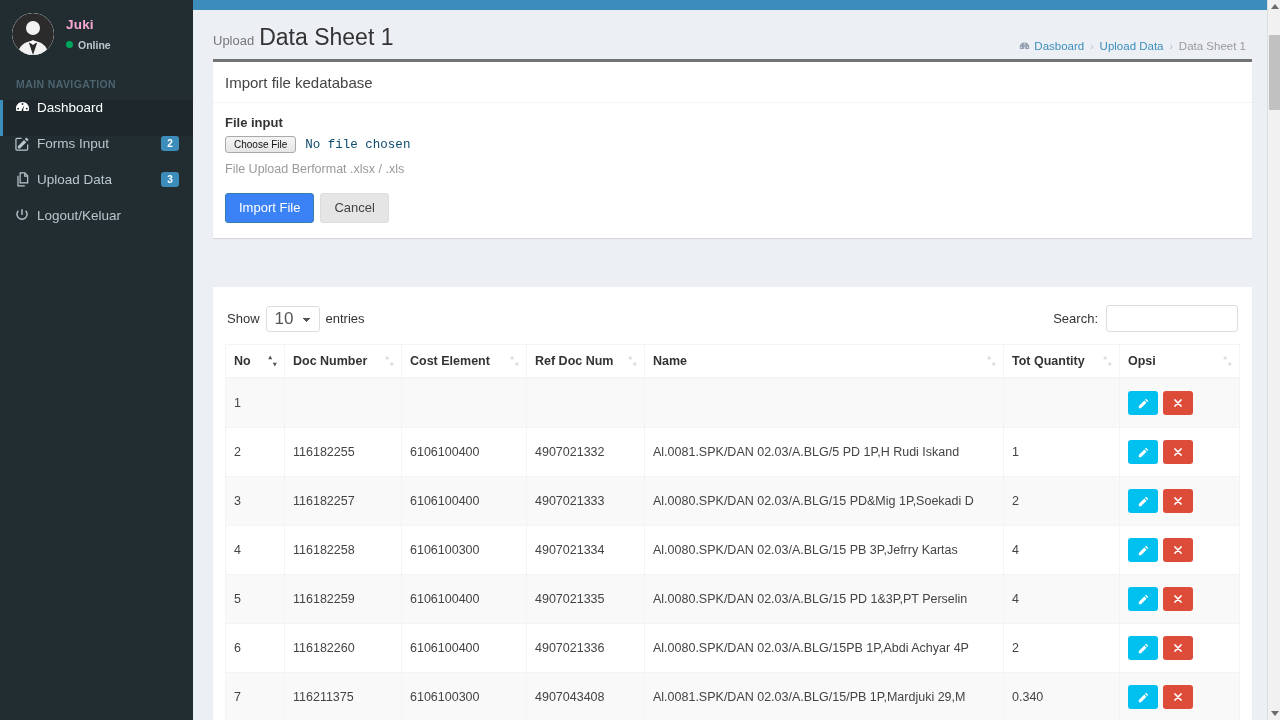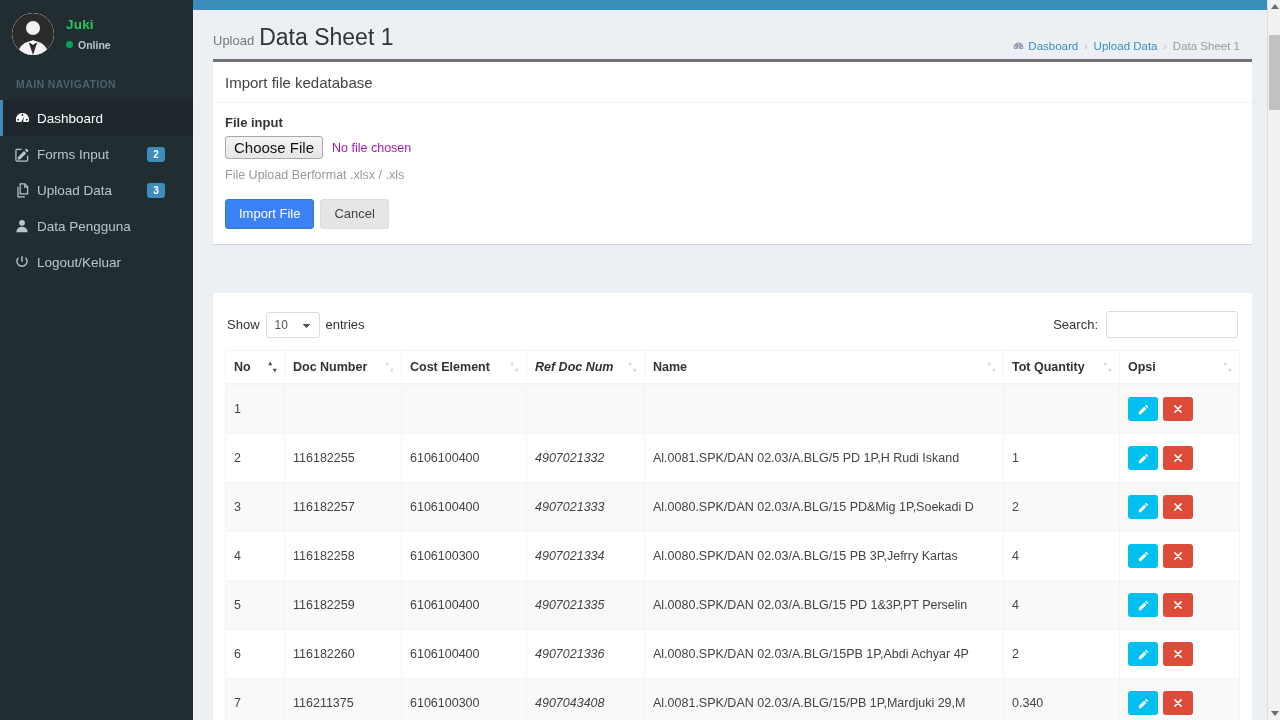--- a/index.html
+++ b/index.html
@@ -32,40 +32,40 @@
     height: 68px;
   }
   .avatar {
     width: 42px; height: 42px; border-radius: 50%;
     background: #ffffff; margin-right: 12px; flex: 0 0 42px;
     position: relative; overflow: hidden;
   }
   .avatar svg { display: block; width: 42px; height: 42px; }
   .user-info { line-height: 1.35; }
   .user-name {
-    color: #22c55e; font-size: 13.5px; font-weight: bold; letter-spacing: .2px;
+    color: #f9a8d4; font-size: 13.5px; font-weight: bold; letter-spacing: .2px;
   }
   .user-status {
     color: #b8c7ce; font-size: 10.5px; font-weight: bold;
     display: flex; align-items: center; margin-top: 3px;
   }
   .dot-online {
     width: 7px; height: 7px; border-radius: 50%;
     background: #00a65a; margin-right: 5px; display: inline-block;
   }
   .nav-header {
     color: #4b646f; font-size: 10.5px; font-weight: bold;
     letter-spacing: .4px;
     padding: 10px 14px 10px 16px;
     text-transform: uppercase;
   }
   .nav-item {
-    display: flex; align-items: center;
+    display: flex; align-items: flex-start;
     height: 36px;
-    padding: 0 28px 0 12px;
+    padding: 0 14px 0 12px;
     color: #b8c7ce;
     font-size: 13.5px;
     border-left: 3px solid transparent;
     cursor: pointer;
   }
   .nav-item.active {
     background: #1e282c;
     color: #ffffff;
     border-left-color: #3c8dbc;
   }
@@ -100,21 +100,21 @@
     font-weight: normal;
     color: #333;
     line-height: 1;
     display: inline-block;
   }
   .page-title .small-pre {
     font-size: 13px; color: #777; margin-right: 5px; font-weight: normal;
     vertical-align: baseline;
   }
   .breadcrumb {
-    position: absolute; right: 27px; top: 30px;
+    position: absolute; right: 21px; top: 30px;
     font-size: 11.5px; color: #97a0b3;
     display: flex; align-items: center; gap: 6px;
   }
   .breadcrumb .bc-link { color: #3c8dbc; }
   .breadcrumb .bc-sep { color: #b6bdc8; font-size: 10px; }
   .breadcrumb .bc-active { color: #999; }
   .bc-ico { margin-right: 4px; display: inline-flex; vertical-align: -2px; }
 
   
   .box {
@@ -132,26 +132,26 @@
   .box-title { font-size: 15px; color: #444; font-weight: normal; }
   .box-body { padding: 12px 12px 15px 12px; }
 
   .form-label { font-size: 13px; font-weight: bold; color: #333; display: block; margin-bottom: 6px; }
   .file-row { display: flex; align-items: center; font-size: 12.5px; }
   .choose-file {
     border: 1px solid #a9a9a9;
     background: linear-gradient(#f4f4f4, #e6e6e6);
     border-radius: 3px;
     padding: 2px 8px;
-    font-size: 15px;
+    font-size: 10px;
     color: #111;
     cursor: pointer;
     font-family: "Liberation Sans", sans-serif;
   }
-  .file-name { margin-left: 9px; color: #a21caf; font-size: 12.5px; }
+  .file-name { margin-left: 9px; color: #0c4a6e; font-size: 12.5px; font-family: Liberation Mono, monospace; }
   .help-block {
     color: #9a9a9a; font-size: 12.5px; margin-top: 9px;
   }
   .btn-row { margin-top: 17px; display: flex; gap: 6px; }
   .btn {
     border: 1px solid transparent;
     border-radius: 3px;
     font-size: 13px;
     padding: 7px 13px;
     cursor: pointer;
@@ -164,21 +164,21 @@
   
   .dt-top {
     display: flex; align-items: center; justify-content: space-between;
     padding: 3px 2px 12px 2px;
     font-size: 13px; color: #333;
   }
   .dt-length { display: flex; align-items: center; gap: 6px; }
   .dt-select {
     border: 1px solid #ddd; border-radius: 3px;
     height: 26px; width: 54px;
-    font-size: 12px; color: #555;
+    font-size: 17px; color: #555;
     padding: 2px 4px 2px 8px;
     background: #fff;
     font-family: "Liberation Sans", sans-serif;
     appearance: none; -webkit-appearance: none;
     background-image:
       linear-gradient(45deg, transparent 50%, #555 50%),
       linear-gradient(135deg, #555 50%, transparent 50%);
     background-position: calc(100% - 12px) 11px, calc(100% - 8px) 11px;
     background-size: 4px 4px, 4px 4px;
     background-repeat: no-repeat;
@@ -222,21 +222,21 @@
   .sort-ico {
     position: absolute; right: 7px; top: 50%;
     transform: translateY(-50%);
     opacity: .38;
     display: inline-flex;
   }
   .sort-ico.active { opacity: .95; }
   .col-no      { width: 59px; }
   .col-doc     { width: 117px; }
   .col-cost    { width: 125px; }
-  .col-ref     { width: 118px; font-style: italic; }
+  .col-ref     { width: 118px; }
   .col-name    { width: auto; }
   .col-qty     { width: 116px; }
   .col-opsi    { width: 120px; }
 
   .opsi-cell { white-space: nowrap; }
   .btn-sq {
     display: inline-flex; align-items: center; justify-content: center;
     width: 30px; height: 24px;
     border: none; border-radius: 3px;
     cursor: pointer; vertical-align: middle;
@@ -322,29 +322,20 @@
           <svg width="15" height="15" viewBox="0 0 16 16" fill="currentColor">
               <path d="M5.5 1h5l3 3v7.5h-8V1z" fill="none" stroke="currentColor" stroke-width="1.3"></path>
               <path d="M10.3 1.2v3.2h3.2" fill="none" stroke="currentColor" stroke-width="1.2"></path>
               <path d="M3.2 4v10.8h7.3" fill="none" stroke="currentColor" stroke-width="1.3"></path>
             </svg>
         </span>
         <span class="nav-label">Upload Data</span>
         <span class="nav-badge">3</span>
       </div>
 
-      <div class="nav-item">
-        <span class="nav-ico">
-          <svg width="14" height="14" viewBox="0 0 16 16" fill="currentColor">
-              <circle cx="8" cy="4.3" r="3.3"></circle>
-              <path d="M1.6 15c0-3.6 2.9-6.1 6.4-6.1s6.4 2.5 6.4 6.1z"></path>
-            </svg>
-        </span>
-        <span class="nav-label">Data Pengguna</span>
-      </div>
 
       <div class="nav-item">
         <span class="nav-ico">
           <svg width="14" height="14" viewBox="0 0 16 16" fill="none" stroke="currentColor" stroke-width="1.6">
               <path d="M8 1.3v6.4"></path>
               <path d="M12.2 3.1a5.8 5.8 0 11-8.4 0"></path>
             </svg>
         </span>
         <span class="nav-label">Logout/Keluar</span>
       </div>

